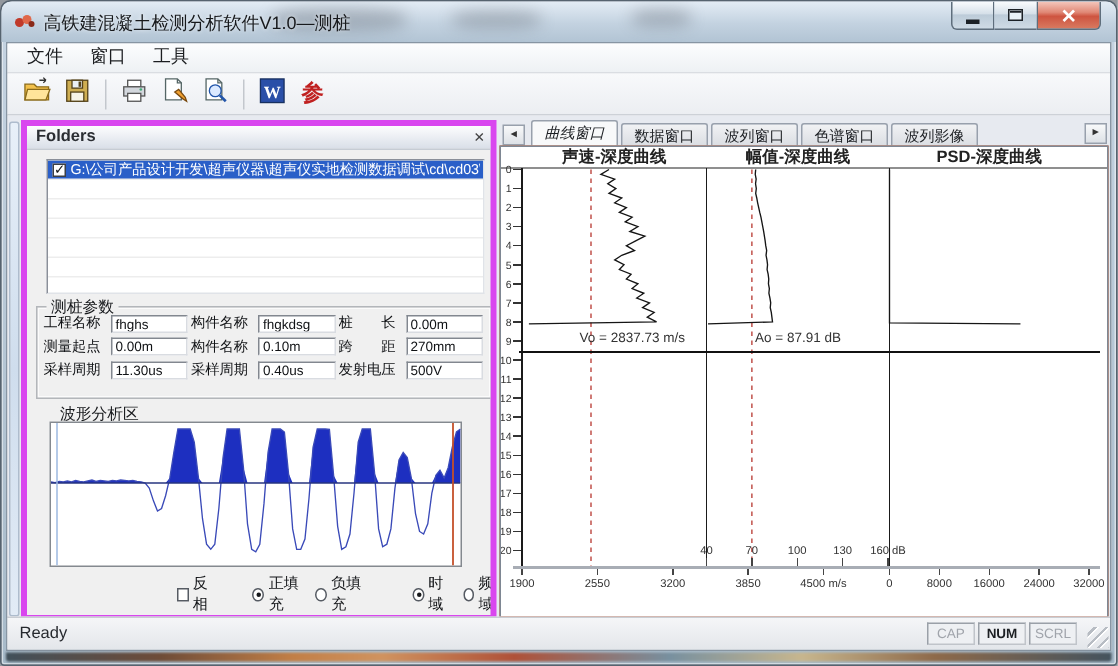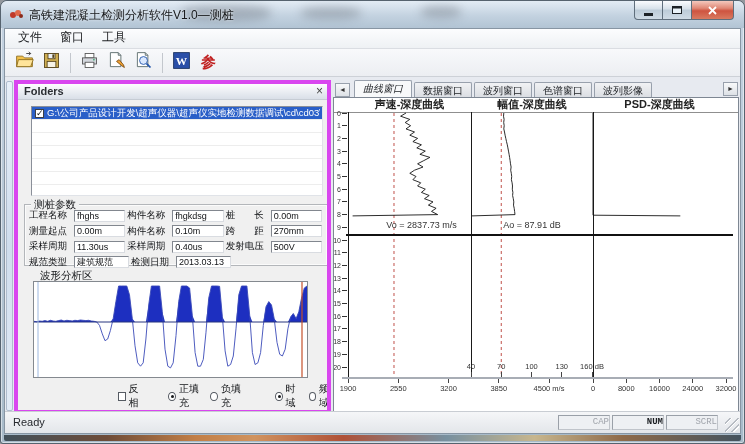--- a/index.html
+++ b/index.html
@@ -85,22 +85,22 @@
   .tab{height:15px;padding:1px 8px 0;font-size:10px;color:#1c1f23;border:1px solid #98a0ac;border-bottom:none;
     background:linear-gradient(#f1f2f4,#dbdee3);margin-right:2px;border-radius:2px 2px 0 0;cursor:pointer;white-space:nowrap;}
   .tab.active{height:17px;background:#f8f9fa;font-style:italic;}
   .chart-area{position:absolute;left:0;right:0;top:18px;bottom:0;background:#c2410c;border:1px solid #7e8793;}
   .chart-area svg{display:block;width:404px;height:313px;}
   
   .statusbar{position:absolute;left:0;right:0;bottom:0;height:22px;background:linear-gradient(#f5f6f8,#e3e6ea);
     border-top:1px solid #c9cdd3;}
   .ready{position:absolute;left:8px;top:4px;font-size:11px;color:#26292e;}
   .indicators{position:absolute;right:22px;top:3px;display:flex;}
-  .ind{width:52px;height:15px;border:1px solid #c0c4ca;border-top-color:#9aa0a8;border-left-color:#9aa0a8;
-    background:#eef0f3;font-size:9px;line-height:13px;text-align:right;color:#a0a4ab;margin-left:2px;font-family:Liberation Mono, monospace;}
+  .ind{width:32px;height:15px;border:1px solid #c0c4ca;border-top-color:#9aa0a8;border-left-color:#9aa0a8;
+    background:#eef0f3;font-size:9px;line-height:13px;text-align:center;color:#a0a4ab;margin-left:2px;}
   .ind.on{color:#1b1e22;font-weight:bold;}
   .grip{position:absolute;right:1px;bottom:1px;width:14px;height:14px;
     background:repeating-linear-gradient(135deg,transparent 0 3px,#b7bcc3 3px 4.5px,#fff 4.5px 5.5px);cursor:nwse-resize;}
   .bottom-strip{position:absolute;left:3px;right:3px;bottom:2px;height:6px;border-radius:0 0 2px 2px;
     background:linear-gradient(90deg,#41505a,#6e4c38 14%,#c27f47 26%,#d0935f 34%,#af5138 46%,#78909f 60%,#c7b68e 72%,#8e6a4a 84%,#44535e);
     filter:blur(.6px);}
 </style>
 </head>
 <body>
 
@@ -233,26 +233,20 @@
                 <span class="plabel">跨　　距</span>
                 <span class="pbox">270mm</span>
               </div>
               <div class="prow">
                 <span class="plabel">采样周期</span>
                 <span class="pbox">11.30us</span>
                 <span class="plabel">采样周期</span>
                 <span class="pbox">0.40us</span>
                 <span class="plabel">发射电压</span>
                 <span class="pbox">500V</span>
-              </div>
-              <div class="prow">
-                <span class="plabel">规范类型</span>
-                <span class="pbox">建筑规范</span>
-                <span class="plabel">检测日期</span>
-                <span class="pbox">2013.03.13</span>
               </div>
             </div>
         </div>
 
         <div class="wa-label">波形分析区</div>
         <div class="wavebox">
           <svg id="waveSvg" viewBox="0 0 273 95">
               <polygon points="0,40 0.0,39.3 2.7,39.7 5.5,39.0 8.2,39.3 10.9,38.6 13.7,39.3 16.4,38.3 19.1,39.0 21.8,39.3 24.6,38.6 27.3,38.0 30.0,39.0 32.8,38.3 35.5,38.6 38.2,39.0 40.9,38.3 43.7,38.6 46.4,38.0 49.1,38.3 51.9,38.6 54.6,38.3 57.3,39.0 60.1,39.3 62.8,40.0 65.5,40.0 68.3,40.0 71.0,40.0 73.7,40.0 76.4,40.0 79.2,36.6 81.9,19.6 84.6,4.0 87.4,4.0 90.1,4.0 92.8,4.0 95.5,12.8 98.3,36.6 101.0,40.0 103.7,40.0 106.5,40.0 109.2,40.0 111.9,40.0 114.7,23.0 117.4,4.0 120.1,4.0 122.9,4.0 125.6,4.0 128.3,29.8 131.0,40.0 133.8,40.0 136.5,40.0 139.2,40.0 142.0,40.0 144.7,19.6 147.4,4.0 150.2,4.0 152.9,4.0 155.6,6.0 158.3,33.2 161.1,40.0 163.8,40.0 166.5,40.0 169.3,40.0 172.0,40.0 174.7,16.2 177.5,4.0 180.2,4.0 182.9,4.0 185.6,4.3 188.4,34.9 191.1,40.0 193.8,40.0 196.6,40.0 199.3,40.0 202.0,40.0 204.8,12.8 207.5,4.0 210.2,4.0 212.9,4.0 215.7,33.2 218.4,40.0 221.1,40.0 223.9,40.0 226.6,40.0 229.3,40.0 232.0,24.7 234.8,19.6 237.5,23.0 240.2,36.6 243.0,40.0 245.7,40.0 248.4,40.0 251.2,40.0 253.9,40.0 256.6,34.9 259.3,31.5 262.1,36.6 264.8,29.8 267.5,16.2 270.3,6.0 273.0,4.0 273,40" fill="#1d2fc0" stroke="none"></polygon>
               <polyline points="0.0,39.3 2.7,39.7 5.5,39.0 8.2,39.3 10.9,38.6 13.7,39.3 16.4,38.3 19.1,39.0 21.8,39.3 24.6,38.6 27.3,38.0 30.0,39.0 32.8,38.3 35.5,38.6 38.2,39.0 40.9,38.3 43.7,38.6 46.4,38.0 49.1,38.3 51.9,38.6 54.6,38.3 57.3,39.0 60.1,39.3 62.8,40.0 65.5,43.4 68.3,51.9 71.0,58.7 73.7,57.0 76.4,48.5 79.2,36.6 81.9,19.6 84.6,4.0 87.4,4.0 90.1,4.0 92.8,4.0 95.5,12.8 98.3,36.6 101.0,63.8 103.7,80.8 106.5,84.2 109.2,80.8 111.9,57.0 114.7,23.0 117.4,4.0 120.1,4.0 122.9,4.0 125.6,4.0 128.3,29.8 131.0,67.2 133.8,84.2 136.5,85.9 139.2,80.8 142.0,53.6 144.7,19.6 147.4,4.0 150.2,4.0 152.9,4.0 155.6,6.0 158.3,33.2 161.1,70.6 163.8,84.2 166.5,84.2 169.3,77.4 172.0,50.2 174.7,16.2 177.5,4.0 180.2,4.0 182.9,4.0 185.6,4.3 188.4,34.9 191.1,68.9 193.8,84.2 196.6,82.5 199.3,74.0 202.0,46.8 204.8,12.8 207.5,4.0 210.2,4.0 212.9,4.0 215.7,33.2 218.4,70.6 221.1,82.5 223.9,80.8 226.6,70.6 229.3,43.4 232.0,24.7 234.8,19.6 237.5,23.0 240.2,36.6 243.0,60.4 245.7,72.3 248.4,74.0 251.2,67.2 253.9,46.8 256.6,34.9 259.3,31.5 262.1,36.6 264.8,29.8 267.5,16.2 270.3,6.0 273.0,4.0" fill="none" stroke="#3a4ab8" stroke-width="0.9"></polyline>
               <line x1="0" y1="40" x2="273" y2="40" stroke="#27357f" stroke-width="1"></line>

